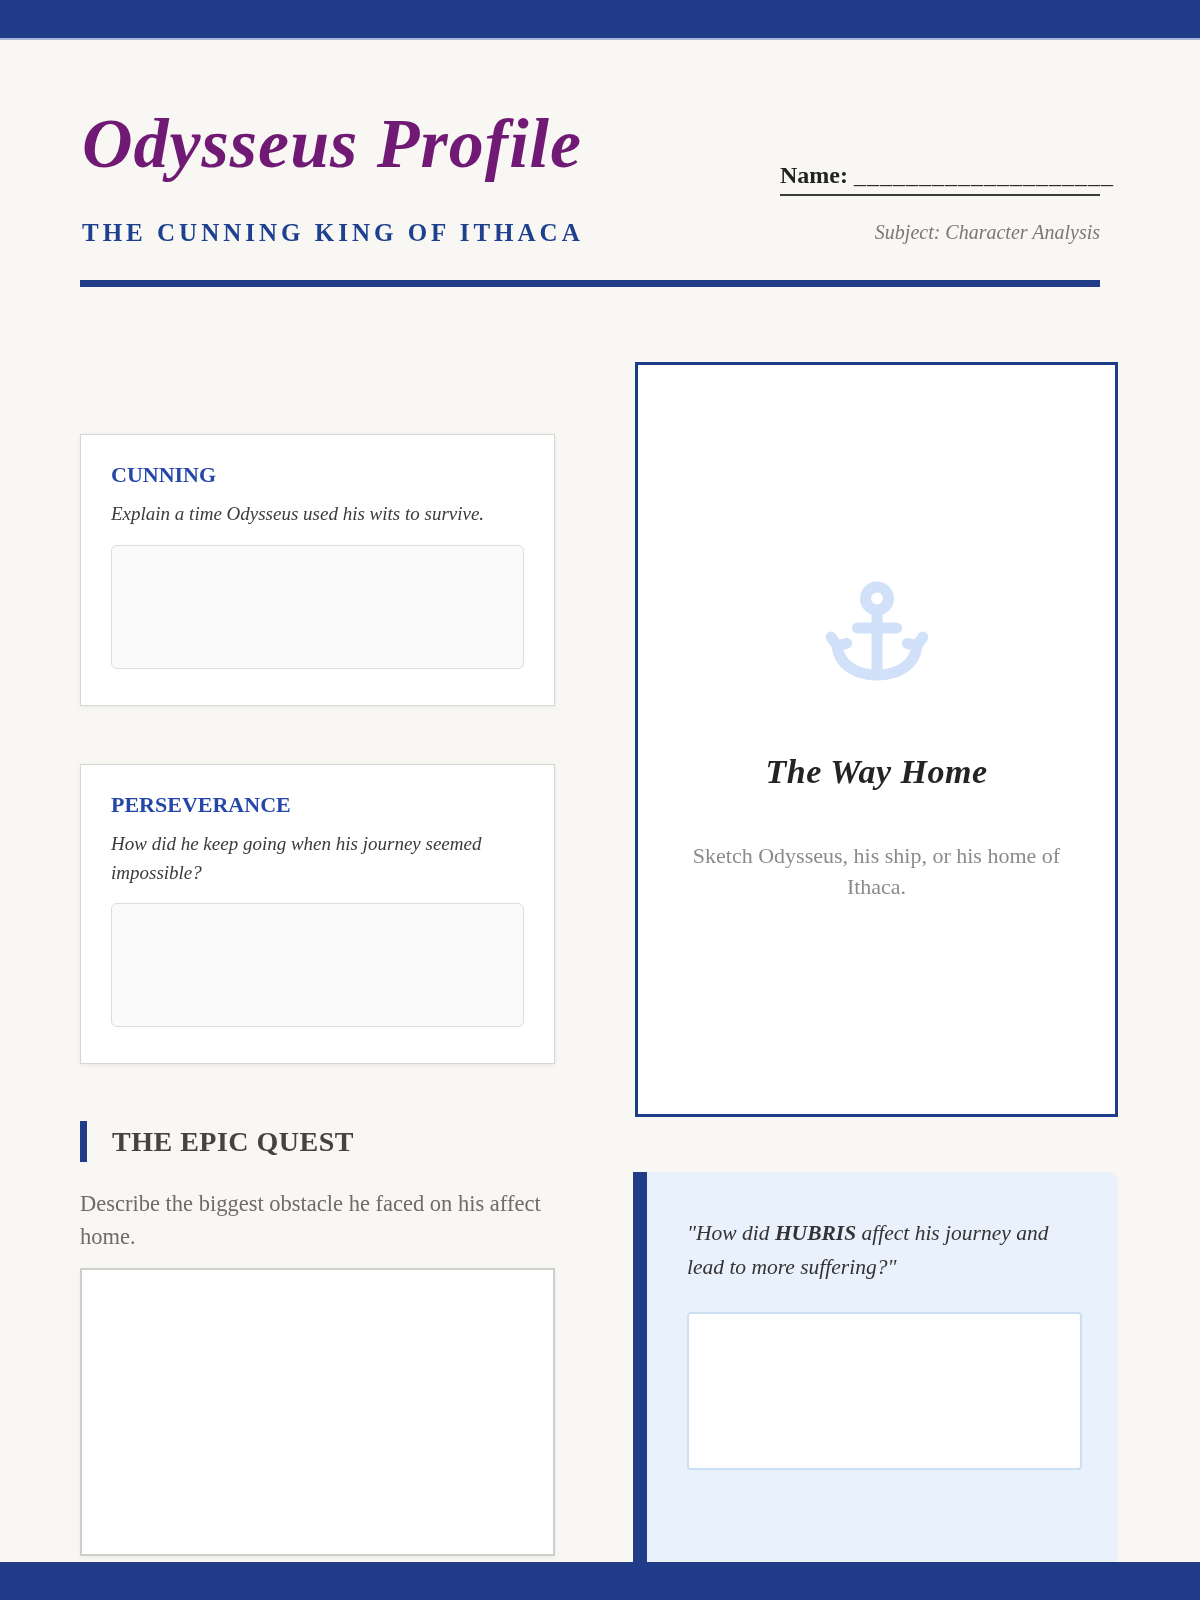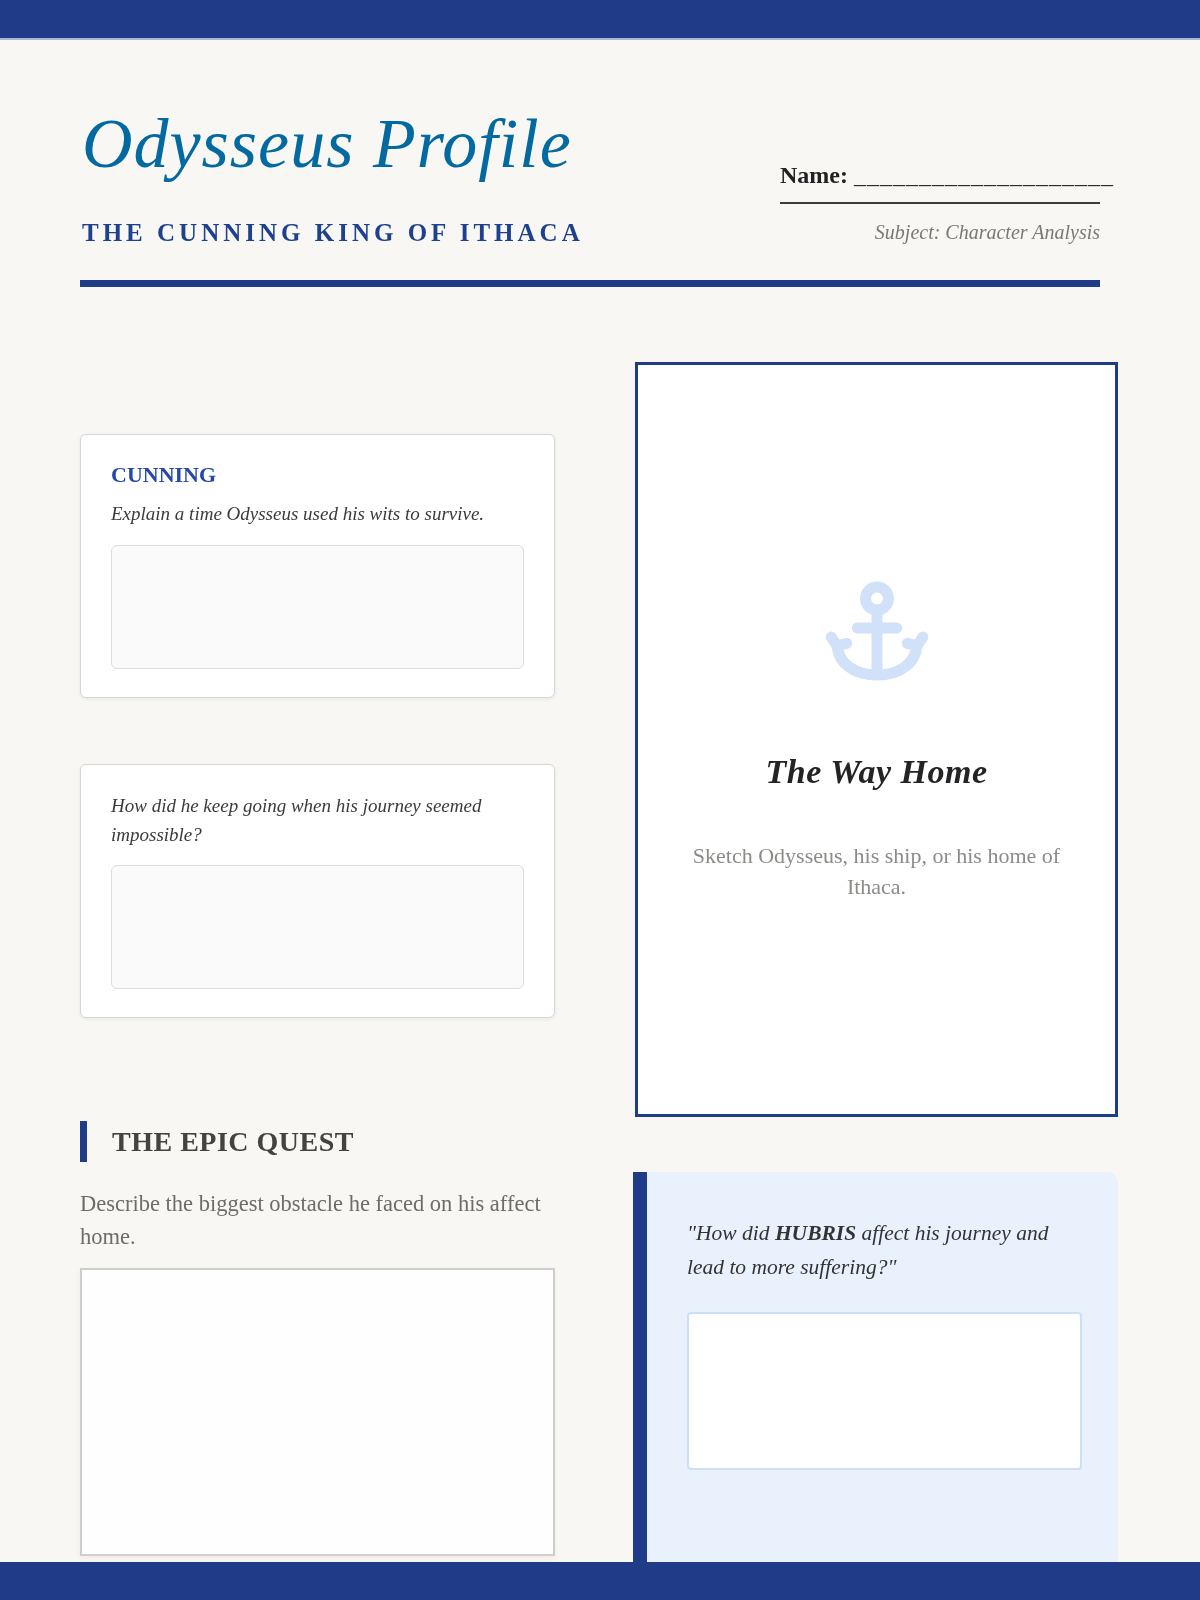--- a/index.html
+++ b/index.html
@@ -13,43 +13,43 @@
   .page { position:absolute; inset:0; width:1200px; height:1600px; }
 
   
   .topbar { position:absolute; left:0; top:0; width:1200px; height:40px;
             background:#203c88; border-bottom:2px solid #a9b4d6; }
   .footerbar { position:absolute; left:0; top:1562px; width:1200px; height:38px;
                background:#203c88; z-index:12; }
 
   
   .title { position:absolute; left:82px; top:104px; font-size:70px; line-height:1.15;
-           font-weight:400; font-style:italic; color:#0369a1; letter-spacing:1px; }
+           font-weight:700; font-style:italic; color:#701a75; letter-spacing:1px; }
   .subtitle { position:absolute; left:82px; top:219px; font-size:25px; font-weight:700;
               color:#1e418f; letter-spacing:4px; }
   .name-field { position:absolute; left:780px; top:162px; width:320px;
-                border-bottom:2px solid #3a3a3a; padding-bottom:13px;
+                border-bottom:2px solid #3a3a3a; padding-bottom:5px;
                 font-size:24px; color:#222; white-space:nowrap; }
   .name-field b { font-weight:700; }
   .name-blank { letter-spacing:1px; color:#2c2c2c; }
   .subject { position:absolute; left:780px; top:221px; width:320px; text-align:right;
              font-size:20px; font-style:italic; color:#7b7872; }
   .divider { position:absolute; left:80px; top:280px; width:1020px; height:7px;
              background:#203c88; }
 
   
   .sec-head { position:absolute; display:flex; align-items:center; }
   .sec-bar { width:7px; height:41px; background:#203c88; margin-right:25px; flex:none; }
   .sec-label { font-size:28px; font-weight:700; letter-spacing:0.5px; }
   .sec-label.dark { color:#1e1e20; }
   .sec-label.warm { color:#454240; }
 
   
   .card { position:absolute; left:80px; width:475px; background:#ffffff;
-          border:1.5px solid #d6d6d4; border-radius:6px; padding:27px 30px 28px 30px;
+          border:1.5px solid #d6d6d4; border-radius:0; padding:27px 30px 36px 30px;
           box-shadow:0 1px 4px rgba(0,0,0,.07); }
   .card-title { font-size:22px; font-weight:700; color:#2547a8; margin-bottom:12px; }
   .card-prompt { font-size:19px; font-style:italic; color:#3b3b3b; line-height:1.5;
                  margin-bottom:16px; }
   textarea.answer { display:block; width:100%; height:124px; background:#fafafa;
                     border:1.5px solid #dddddd; border-radius:6px; resize:none;
                     outline:none; font:inherit; padding:10px; }
 
   
   .quest-prompt { position:absolute; left:80px; top:1188px; width:480px;
@@ -101,20 +101,21 @@
   <div class="divider"></div>
 
 
   <div class="card" style="top:434px;">
     <div class="card-title">CUNNING</div>
     <div class="card-prompt">Explain a time Odysseus used his wits to survive.</div>
     <textarea class="answer" style=""></textarea>
   </div>
 
   <div class="card" style="top:764px;">
+    <div class="card-title">PERSEVERANCE</div>
     <div class="card-prompt">How did he keep going when his journey seemed impossible?</div>
     <textarea class="answer" style=""></textarea>
   </div>
 
   <div class="sec-head" style="left:80px; top:1121px;">
     <div class="sec-bar"></div>
     <div class="sec-label warm">THE EPIC QUEST</div>
   </div>
   <div class="quest-prompt">Describe the biggest obstacle he faced on his affect home.</div>
   <textarea class="quest-box" style=""></textarea>

